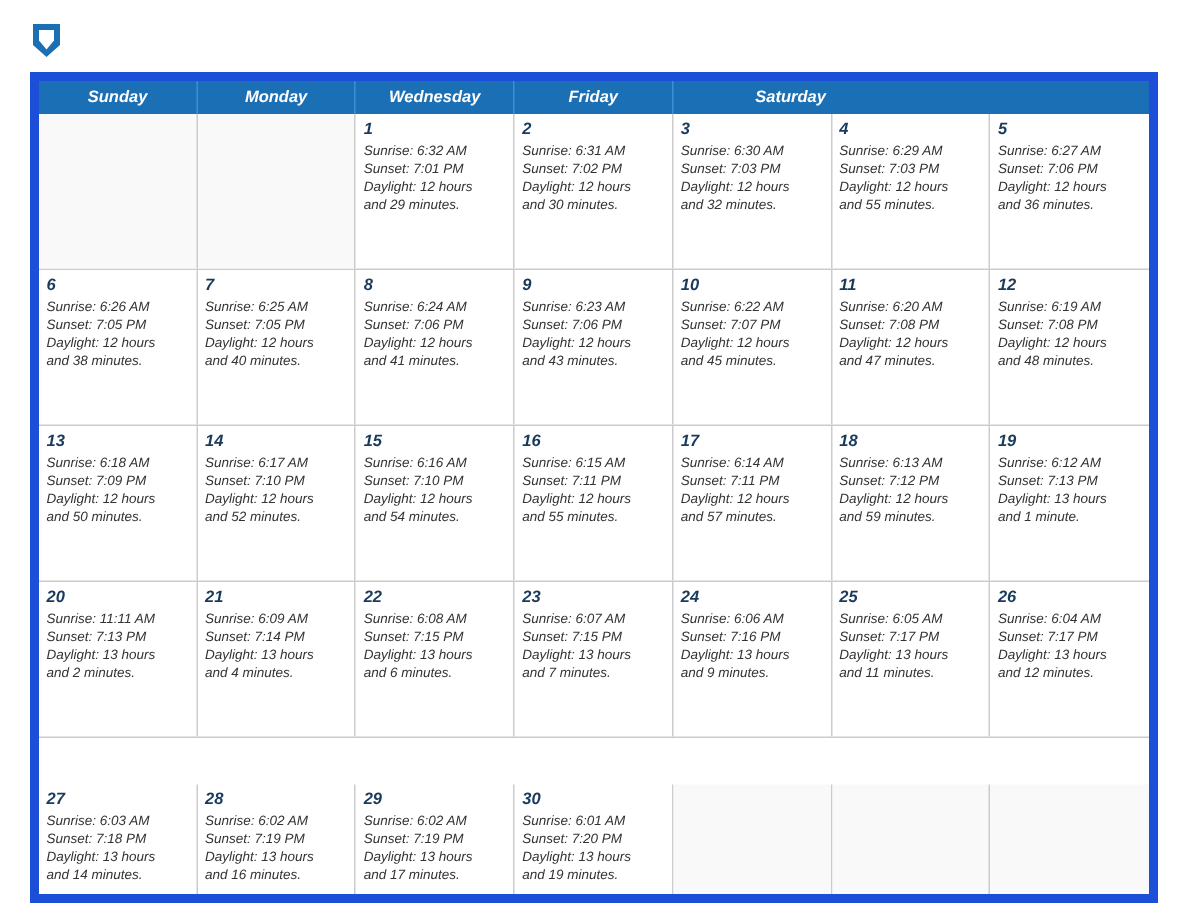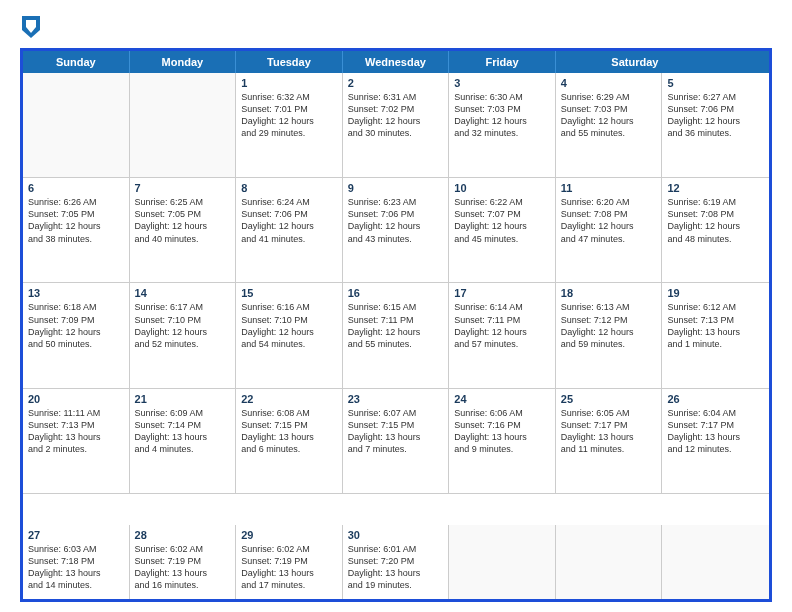--- a/index.html
+++ b/index.html
@@ -51,21 +51,22 @@
       color: #1a3a5c;
     }
     .location {
       font-size: 14px;
       color: #555;
     }
     .calendar {
       flex: 1;
       display: flex;
       flex-direction: column;
-      border: 3px solid #1d4ed8;
+      border: 6px solid #1d4ed8;
+      font-style: italic;
     }
     .cal-header {
       display: grid;
       grid-template-columns: repeat(7, 1fr);
       background: #1a6fb5;
     }
     .cal-header-cell {
       color: #fff;
       font-size: 11px;
       font-weight: bold;
@@ -127,21 +128,20 @@
     <div class="title-block">
       <div class="month-title"></div>
       <div class="location"></div>
     </div>
   </div>
 
   <div class="calendar">
     <div class="cal-header" id="cal-header-row">
         <div class="cal-header-cell">Sunday</div>
         <div class="cal-header-cell">Monday</div>
-        <div class="cal-header-cell">Tuesday</div>
         <div class="cal-header-cell">Wednesday</div>
         <div class="cal-header-cell">Friday</div>
         <div class="cal-header-cell">Saturday</div>
       </div>
     <div class="cal-body" id="cal-body">
         <div class="cal-row">
           <div class="cal-cell empty"></div>
           <div class="cal-cell empty"></div>
           <div class="cal-cell">
             <span class="day-num">1</span>

